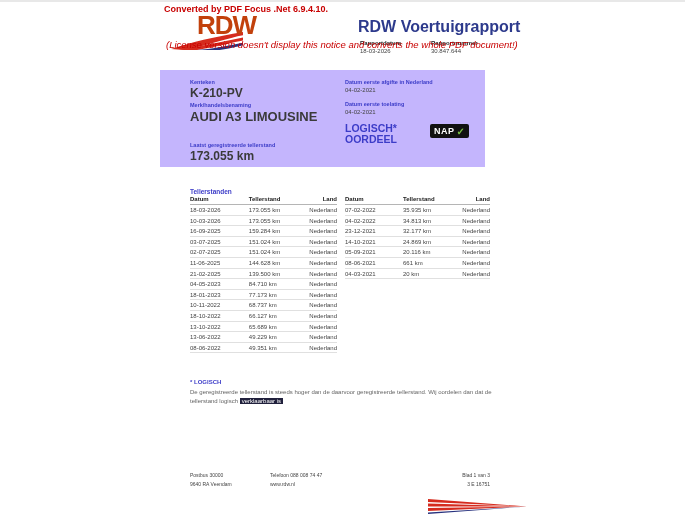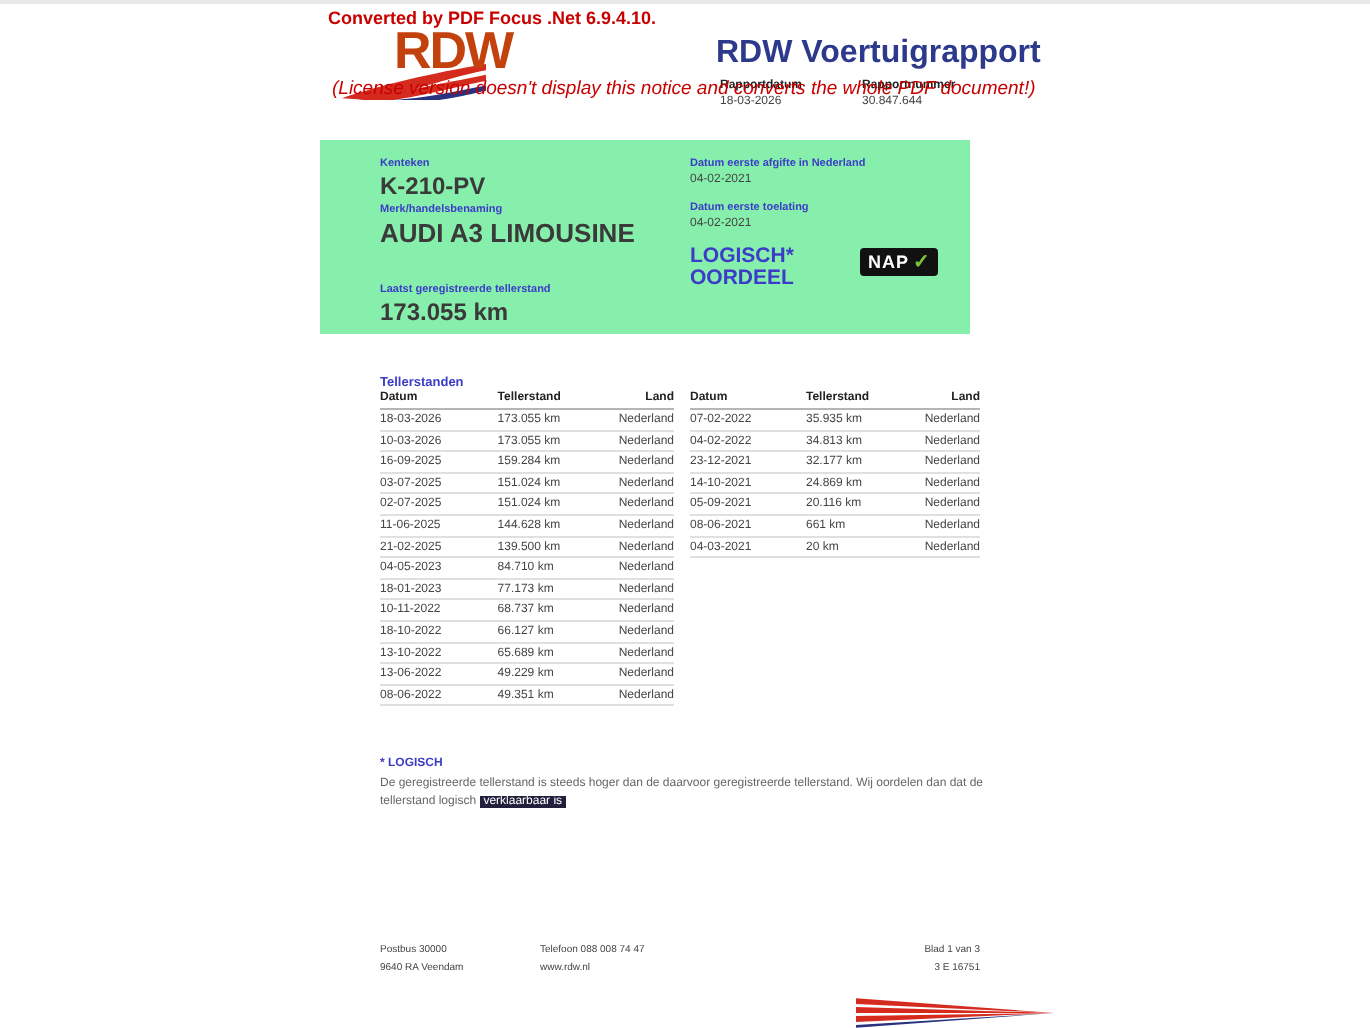--- a/index.html
+++ b/index.html
@@ -17,21 +17,21 @@
   
   .rdw-logo-text{left:197px;top:8px;font-size:26px;font-weight:700;color:#c2410c;letter-spacing:-1px;z-index:2;}
   .rdw-logo-swoosh{left:166px;top:30px;width:82px;height:18px;z-index:1;}
   .doc-title{left:358px;top:16px;font-size:16px;font-weight:bold;color:#2d3a8c;}
   .rpt-label{font-size:6px;font-weight:bold;color:#222;}
   .rpt-value{font-size:6px;color:#444;}
   .rd-label{left:360px;top:38px;} .rd-value{left:360px;top:46px;}
   .rn-label{left:431px;top:38px;} .rn-value{left:431px;top:46px;}
 
   
-  .vbox{left:160px;top:68px;width:325px;height:97px;background:#86efac;}
+  .vbox{left:160px;top:68px;width:325px;height:97px;background:#c4b5fd;}
   .blue-label{position:absolute;font-size:5.5px;font-weight:bold;color:#3c3cc8;}
   .big-value{position:absolute;font-weight:bold;color:#3a3a3a;}
   .sm-value{position:absolute;font-size:6px;color:#444;}
   .lbl-kenteken{left:30px;top:9px;}
   .val-kenteken{left:30px;top:16px;font-size:12px;}
   .lbl-merk{left:30px;top:32px;}
   .val-merk{left:30px;top:39px;font-size:13px;}
   .lbl-teller{left:30px;top:72px;}
   .val-teller{left:30px;top:79px;font-size:12px;}
   .lbl-afgifte{left:185px;top:9px;}

